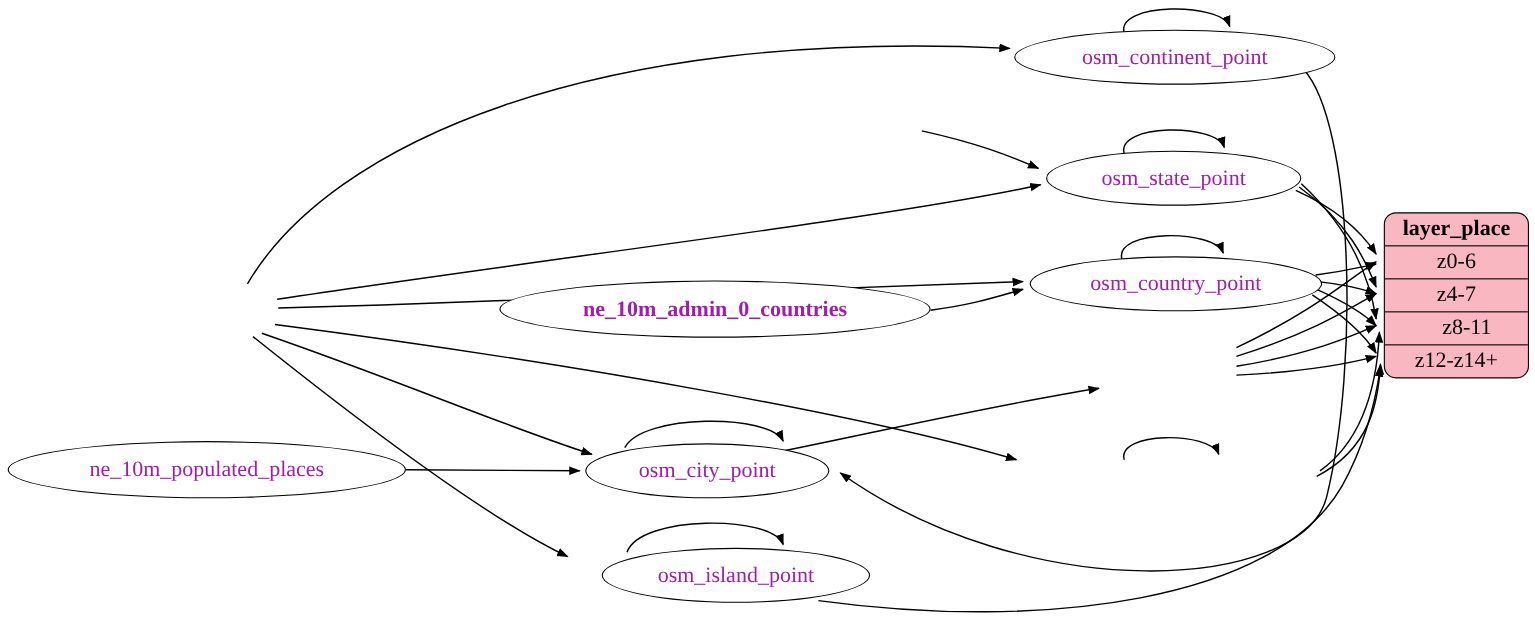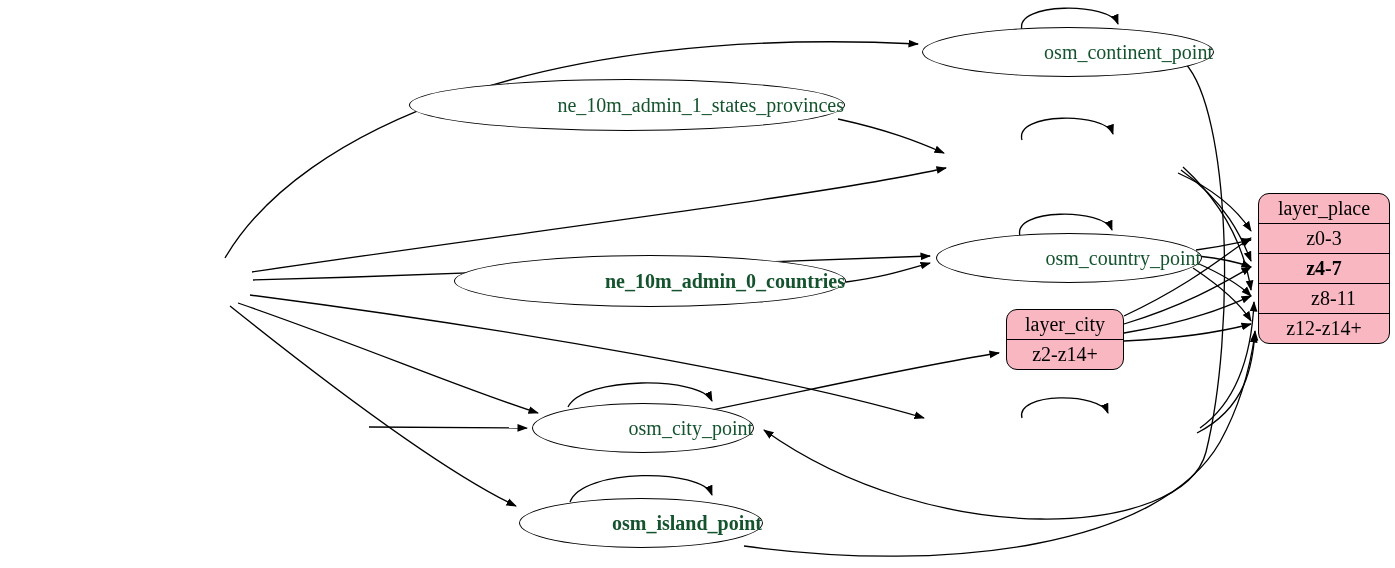--- a/index.html
+++ b/index.html
@@ -11,22 +11,22 @@
     font-family:"Liberation Serif", serif;
     overflow:hidden;
   }
   #edge-layer{position:absolute;left:0;top:0;width:1395px;height:568px;}
   #node-layer{position:absolute;left:0;top:0;width:1395px;height:568px;}
   .node-ellipse{
     position:absolute;
     background:#ffffff;
     border:1.4px solid #000;
     border-radius:50%;
-    display:flex;align-items:center;justify-content:flex-end;
-    font-size:20px;color:#14532d;white-space:nowrap;
+    display:flex;align-items:center;justify-content:center;
+    font-size:20px;color:#a21caf;white-space:nowrap;
     box-sizing:border-box;
   }
   .node-record{
     position:absolute;
     border:1.6px solid #000;
     border-radius:11px;
     overflow:hidden;
     box-sizing:border-box;
     text-align:center;
     font-size:20px;color:#000;white-space:nowrap;
@@ -74,43 +74,42 @@
         <path d="M 1185,63 C 1230,112 1236,330 1206,452 C 1184,538 935,552 764,430" class="edge" marker-end="url(#arrow)"></path>
         <path d="M 1022,30 C 1014,2 1110,2 1118,24" class="edge" marker-end="url(#arrow)"></path>
         <path d="M 1022,140 C 1014,112 1106,112 1113,134" class="edge" marker-end="url(#arrow)"></path>
         <path d="M 1020,236 C 1012,208 1104,208 1112,230" class="edge" marker-end="url(#arrow)"></path>
         <path d="M 568,407 C 584,376 700,376 712,401" class="edge" marker-end="url(#arrow)"></path>
         <path d="M 1022,418 C 1015,392 1100,392 1108,413" class="edge" marker-end="url(#arrow)"></path>
         <path d="M 570,502 C 582,468 702,468 712,495" class="edge" marker-end="url(#arrow)"></path>
       </g>
   </svg>
   <div id="node-layer">
-      <div class="node-ellipse" style="left: 409px; top: 79px; width: 436px; height: 52px; background: rgb(255, 255, 255);">
-        <span>ne_10m_admin_1_states_provinces</span>
-      </div>
       <div class="node-ellipse" style="left: 454px; top: 255px; width: 392px; height: 52px; background: rgb(255, 255, 255); font-weight: bold;">
         <span>ne_10m_admin_0_countries</span>
       </div>
+      <div class="node-ellipse" style="left: 7px; top: 401px; width: 362px; height: 52px; background: rgb(255, 255, 255);">
+        <span>ne_10m_populated_places</span>
+      </div>
       <div class="node-ellipse" style="left: 922px; top: 27px; width: 292px; height: 50px; background: rgb(255, 255, 255);">
         <span>osm_continent_point</span>
+      </div>
+      <div class="node-ellipse" style="left: 951px; top: 137px; width: 232px; height: 50px; background: rgb(255, 255, 255);">
+        <span>osm_state_point</span>
       </div>
       <div class="node-ellipse" style="left: 936px; top: 233px; width: 266px; height: 50px; background: rgb(255, 255, 255);">
         <span>osm_country_point</span>
       </div>
       <div class="node-ellipse" style="left: 532px; top: 403px; width: 222px; height: 50px; background: rgb(255, 255, 255);">
         <span>osm_city_point</span>
       </div>
-      <div class="node-ellipse" style="left: 519px; top: 498px; width: 244px; height: 50px; background: rgb(255, 255, 255); font-weight: bold;">
+      <div class="node-ellipse" style="left: 547px; top: 498px; width: 244px; height: 50px; background: rgb(255, 255, 255);">
         <span>osm_island_point</span>
       </div>
-      <div class="node-record" style="left: 1006px; top: 309px; width: 118px; background: rgb(249, 183, 194);">
-        <div class="rec-header" style="height: 29px;">layer_city</div>
-        <div class="rec-row" style="height: 29px;">z2-z14+</div>
-      </div>
       <div class="node-record" style="left: 1258px; top: 193px; width: 132px; background: rgb(249, 183, 194);">
-        <div class="rec-header" style="height: 29px;">layer_place</div>
-        <div class="rec-row" style="height: 29px;">z0-3</div>
-        <div class="rec-row" style="height: 29px; font-weight: bold;">z4-7</div>
+        <div class="rec-header" style="height: 29px; font-weight: bold;">layer_place</div>
+        <div class="rec-row" style="height: 29px;">z0-6</div>
+        <div class="rec-row" style="height: 29px;">z4-7</div>
         <div class="rec-row" style="height: 29px; padding-left: 19px;">z8-11</div>
         <div class="rec-row" style="height: 29px;">z12-z14+</div>
       </div>
     </div>
 </div>
 
 </body></html>

